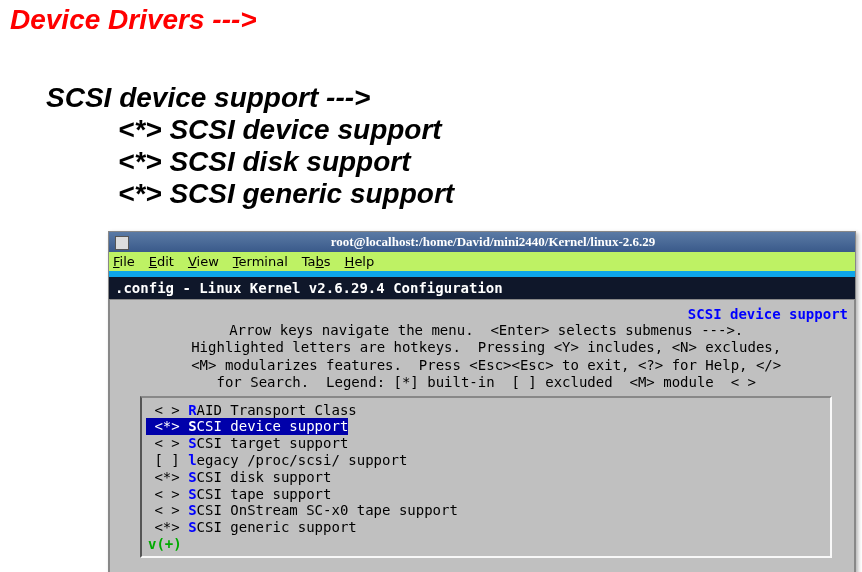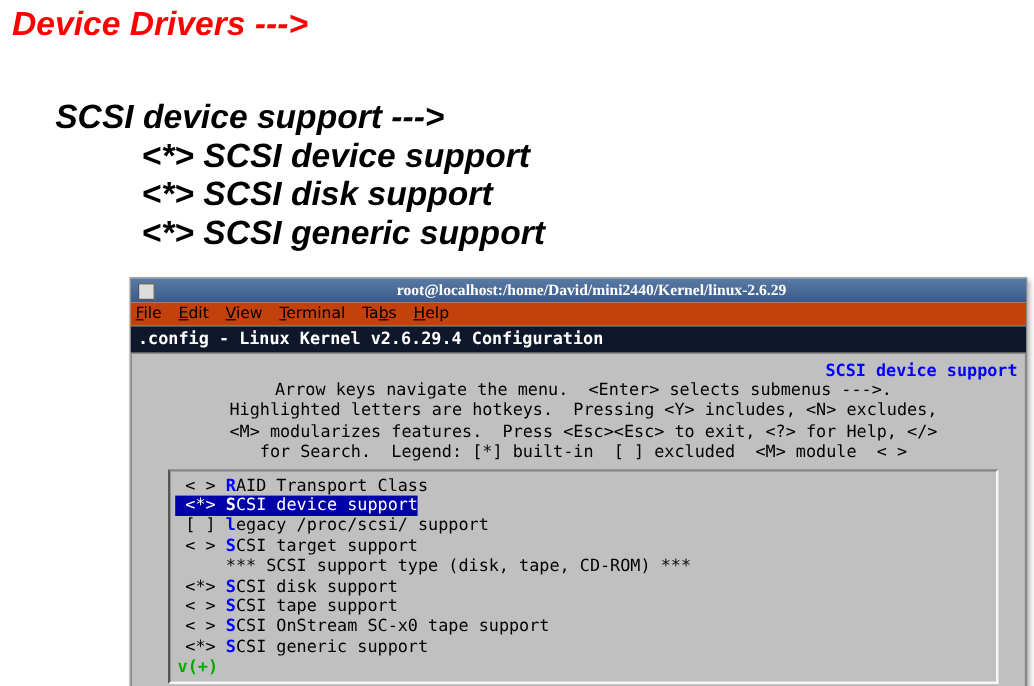--- a/index.html
+++ b/index.html
@@ -8,21 +8,21 @@
     .header-section { padding: 4px 10px 10px 10px; }
     .heading-red { color: #ff0000; font-size: 28px; font-weight: bold; font-style: italic; }
     .heading-black { color: #000; font-size: 28px; font-weight: bold; font-style: italic; margin-left: 36px; margin-top: 46px; }
     .item-black { color: #000; font-size: 28px; font-weight: bold; font-style: italic; margin-left: 108px; line-height: 1.15; }
     
     .terminal-window { margin: 10px 0 0 108px; width: 748px; border: 1px solid #888; box-shadow: 2px 2px 4px rgba(0,0,0,0.3); font-family: "DejaVu Sans Mono", Consolas, monospace; font-size: 14px; }
     .titlebar { background: linear-gradient(#5a7aa5, #3a5a8a); color: #fff; padding: 2px 6px; display: flex; align-items: flex-end; font-weight: bold; font-family: Liberation Serif, serif; }
     .titlebar-icon { width: 14px; height: 14px; background: #ddd; border: 1px solid #555; margin-right: 8px; }
     .titlebar-text { flex: 1; text-align: center; font-size: 13px; }
     
-    .menubar { background: #c2410c; border-bottom: 1px solid #0ea5e9; padding: 2px 4px; display: flex; gap: 14px; font-family: "DejaVu Sans", Arial, sans-serif; font-size: 13px; }
+    .menubar { background: #bef264; border-bottom: 6px solid #0ea5e9; padding: 2px 4px; display: flex; gap: 14px; font-family: "DejaVu Sans", Arial, sans-serif; font-size: 13px; }
     .menubar-item { cursor: pointer; }
     .menubar-item .underline { text-decoration: underline; }
     
     .terminal-body { background: #c0c0c0; padding: 0; }
     .config-header { background: #0f172a; color: #fff; font-family: "DejaVu Sans Mono", Consolas, monospace; font-weight: bold; padding: 3px 6px; font-size: 14px; }
     .config-main { background: #c0c0c0; padding: 6px; position: relative; }
     
     .config-title { color: #0000ff; text-align: right; font-weight: bold; font-size: 14px; font-family: "DejaVu Sans Mono", Consolas, monospace; }
     
     .help-text { color: #000; font-family: "DejaVu Sans Mono", Consolas, monospace; font-size: 14px; padding: 0 8px; white-space: pre; line-height: 1.25; text-align: center; }
@@ -74,23 +74,22 @@
 
       <div class="help-text"> Arrow keys navigate the menu.  &lt;Enter&gt; selects submenus ---&gt;.</div>
       <div class="help-text"> Highlighted letters are hotkeys.  Pressing &lt;Y&gt; includes, &lt;N&gt; excludes,</div>
       <div class="help-text"> &lt;M&gt; modularizes features.  Press &lt;Esc&gt;&lt;Esc&gt; to exit, &lt;?&gt; for Help, &lt;/&gt;</div>
       <div class="help-text"> for Search.  Legend: [*] built-in  [ ] excluded  &lt;M&gt; module  &lt; &gt;</div>
 
       <div class="menu-area">
         <div id="menu-items-container">
             <div class="menu-line"> &lt; &gt; <span class="hotkey">R</span>AID Transport Class</div>
             <div class="menu-line selected"><span class="selected-text"> &lt;*&gt; <span class="hotkey">S</span>CSI device support</span></div>
+            <div class="menu-line"> &lt; &gt; <span class="hotkey">S</span>CSI target support</div>
             <div class="menu-line"> [ ] <span class="hotkey">l</span>egacy /proc/scsi/ support</div>
-            <div class="menu-line"> &lt; &gt; <span class="hotkey">S</span>CSI target support</div>
-            <div class="menu-line">     *** SCSI support type (disk, tape, CD-ROM) ***</div>
             <div class="menu-line"> &lt;*&gt; <span class="hotkey">S</span>CSI disk support</div>
             <div class="menu-line"> &lt; &gt; <span class="hotkey">S</span>CSI tape support</div>
             <div class="menu-line"> &lt; &gt; <span class="hotkey">S</span>CSI OnStream SC-x0 tape support</div>
             <div class="menu-line"> &lt;*&gt; <span class="hotkey">S</span>CSI generic support</div>
           </div>
         <div class="arrow-indicator">v(+)</div>
       </div>
 
       <div class="button-bar">
         <span class="btn active">&lt;Select&gt;</span>

